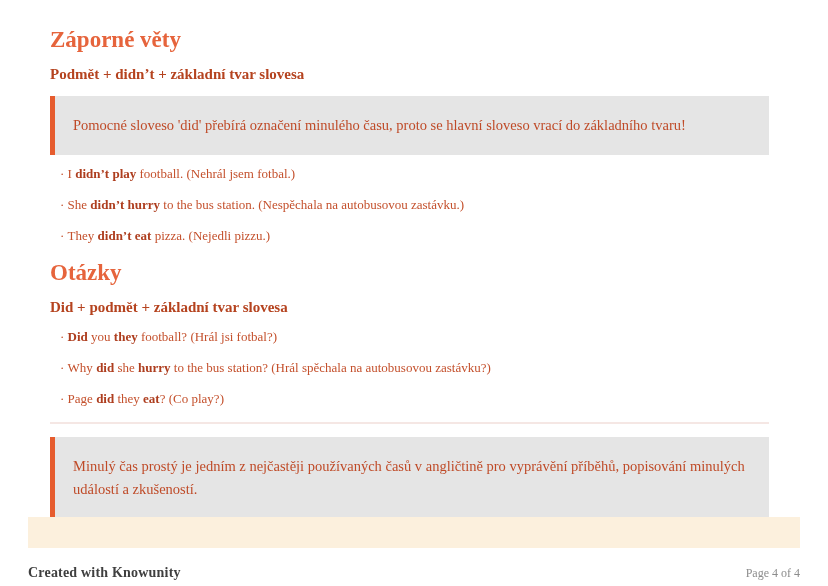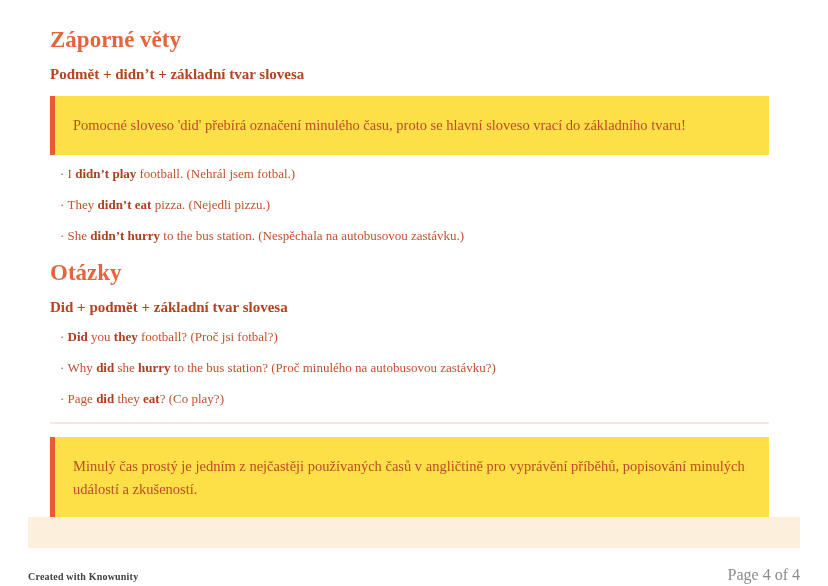--- a/index.html
+++ b/index.html
@@ -20,21 +20,21 @@
     line-height:1.2;
   }
   .formula{
     font-size:15px;
     font-weight:bold;
     color:#B5431F;
     margin:0 0 13px 0;
     line-height:1.25;
   }
   .callout{
-    background:#fde047;
+    background:#e5e5e5;
     border-left:5px solid #E65C2E;
     padding:18px 18px;
     color:#BF4A27;
     font-size:14.5px;
     line-height:1.58;
     margin:0 0 11px 0;
   }
   ul.examples{
     list-style:none;
     margin:0 0 6px 0;
@@ -61,58 +61,58 @@
   }
   .footer-row{
     position:absolute;
     left:28px;right:28px;
     top:561px;
     display:flex;
     justify-content:space-between;
     align-items:baseline;
   }
   .created-with{
-    font-size:10px;
+    font-size:14px;
     font-weight:bold;
     color:#3F3F3F;
     letter-spacing:0.2px;
   }
   .page-number{
-    font-size:16px;
+    font-size:12px;
     color:#8C8C8C;
     padding-top:5px;
   }
 </style>
 </head>
 <body>
 
 <div class="page">
   <div class="content">
 
     <h1 class="section-title">Záporné věty</h1>
 
     <div class="formula">Podmět + didn’t + základní tvar slovesa</div>
 
     <div class="callout">
       <span><span>Pomocné sloveso 'did' přebírá označení minulého času, proto se hlavní sloveso vrací do základního tvaru!</span></span>
     </div>
 
     <ul class="examples">
         <li><span>I </span><b>didn’t play</b><span> football. (Nehrál jsem fotbal.)</span></li>
+        <li><span>She </span><b>didn’t hurry</b><span> to the bus station. (Nespěchala na autobusovou zastávku.)</span></li>
         <li><span>They </span><b>didn’t eat</b><span> pizza. (Nejedli pizzu.)</span></li>
-        <li><span>She </span><b>didn’t hurry</b><span> to the bus station. (Nespěchala na autobusovou zastávku.)</span></li>
       </ul>
 
     <h1 class="section-title">Otázky</h1>
 
     <div class="formula">Did + podmět + základní tvar slovesa</div>
 
     <ul class="examples">
-        <li><b>Did</b><span> you </span><b>they</b><span> football? (Proč jsi fotbal?)</span></li>
-        <li><span>Why </span><b>did</b><span> she </span><b>hurry</b><span> to the bus station? (Proč minulého na autobusovou zastávku?)</span></li>
+        <li><b>Did</b><span> you </span><b>they</b><span> football? (Hrál jsi fotbal?)</span></li>
+        <li><span>Why </span><b>did</b><span> she </span><b>hurry</b><span> to the bus station? (Hrál spěchala na autobusovou zastávku?)</span></li>
         <li><span>Page </span><b>did</b><span> they </span><b>eat</b><span>? (Co play?)</span></li>
       </ul>
 
     <hr class="divider">
 
     <div class="callout">
       <span><span>Minulý čas prostý je jedním z nejčastěji používaných časů v angličtině pro vyprávění příběhů, popisování minulých událostí a zkušeností.</span></span>
     </div>
 
   </div>

